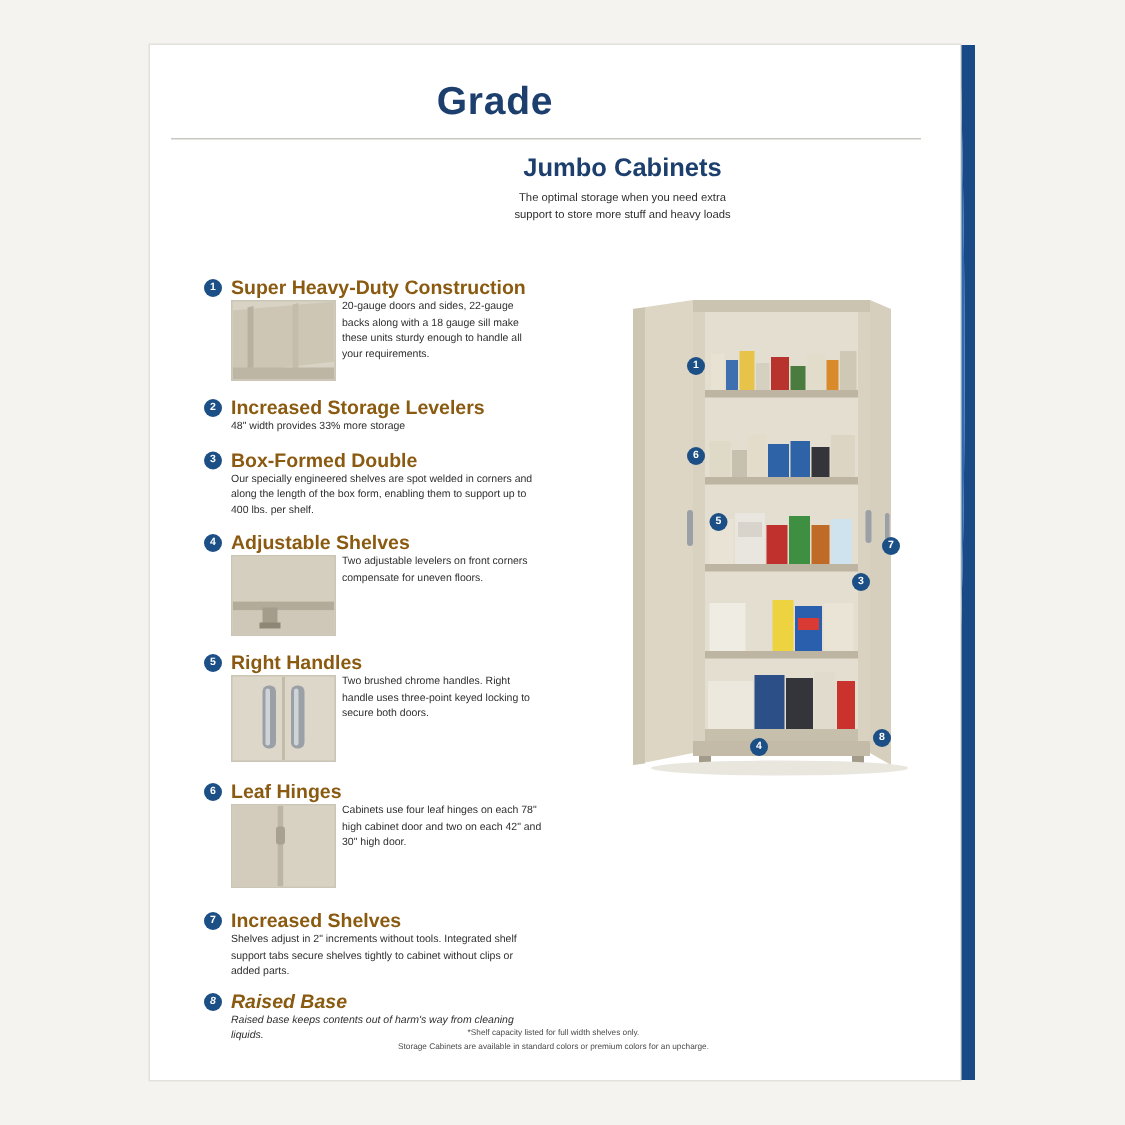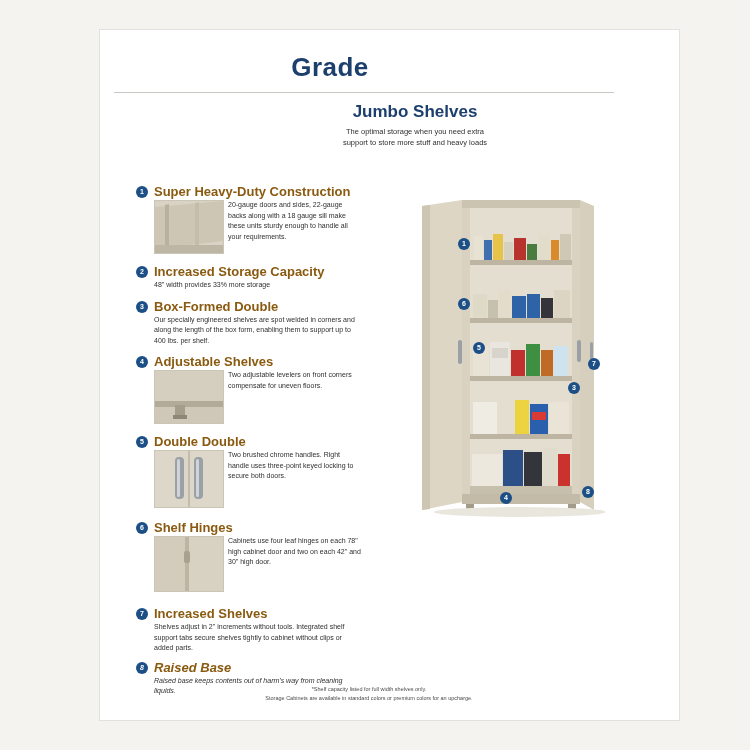--- a/index.html
+++ b/index.html
@@ -21,21 +21,20 @@
   }
   
   .sheet {
     position: absolute;
     left: 100px;
     top: 30px;
     width: 540px;
     height: 690px;
     background: #ffffff;
     box-shadow: 0 0 0 1px #e2e1dc;
-    padding-left: 39px;
   }
   
   .blue-band {
     position: absolute;
     left: 430px;
     top: 30px;
     width: 220px;
     height: 690px;
     overflow: hidden;
     pointer-events: none;
@@ -189,21 +188,21 @@
   </div>
 
   <div class="sheet">
 
     <div class="header">
       <div class="grade-title">Grade</div>
     </div>
     <div class="header-rule"></div>
 
     <div class="subhead">
-      <div class="t1">Jumbo Shelves</div>
+      <div class="t1">Jumbo Cabinets</div>
       <div class="t2">The optimal storage when you need extra</div>
       <div class="t2">support to store more stuff and heavy loads</div>
     </div>
 
     <div class="features">
 
       <div class="feature with-thumb">
         <div class="badge">1</div>
         <div class="f-title">Super Heavy-Duty Construction</div>
         <div class="thumb">
@@ -213,21 +212,21 @@
             <path d="M10,4 L14,3 L14,50 L10,51 Z" fill="#b9b1a0"></path>
             <path d="M40,2 L44,1 L44,46 L40,47 Z" fill="#c4bdab"></path>
             <rect x="0" y="44" width="68" height="8" fill="#bdb6a4"></rect>
           </svg>
         </div>
         <div class="f-body inset">20-gauge doors and sides, 22-gauge backs along with a 18 gauge sill make these units sturdy enough to handle all your requirements.</div>
       </div>
 
       <div class="feature" style="margin-top:10px;">
         <div class="badge">2</div>
-        <div class="f-title">Increased Storage Capacity</div>
+        <div class="f-title">Increased Storage Levelers</div>
         <div class="f-body">48" width provides 33% more storage</div>
       </div>
 
       <div class="feature" style="margin-top:10px;">
         <div class="badge">3</div>
         <div class="f-title">Box-Formed Double</div>
         <div class="f-body">Our specially engineered shelves are spot welded in corners and along the length of the box form, enabling them to support up to 400 lbs. per shelf.</div>
       </div>
 
       <div class="feature with-thumb" style="margin-top:10px;">
@@ -241,37 +240,37 @@
             <rect x="0" y="36" width="68" height="16" fill="#cfc8b8"></rect>
             <rect x="20" y="34" width="10" height="12" fill="#a59d8b"></rect>
             <rect x="18" y="44" width="14" height="4" fill="#8e8775"></rect>
           </svg>
         </div>
         <div class="f-body inset">Two adjustable levelers on front corners compensate for uneven floors.</div>
       </div>
 
       <div class="feature with-thumb" style="margin-top:10px;min-height:74px;">
         <div class="badge">5</div>
-        <div class="f-title">Double Double</div>
+        <div class="f-title">Right Handles</div>
         <div class="thumb" style="height:56px;">
           <svg width="68" height="56" viewBox="0 0 68 56">
             <rect width="68" height="56" fill="#ddd7c9"></rect>
             <rect x="33" y="0" width="2" height="56" fill="#c3bcab"></rect>
             <rect x="20" y="6" width="9" height="42" rx="4" fill="#9aa0a6"></rect>
             <rect x="22" y="8" width="3" height="38" rx="1.5" fill="#cfd4d8"></rect>
             <rect x="39" y="6" width="9" height="42" rx="4" fill="#9aa0a6"></rect>
             <rect x="41" y="8" width="3" height="38" rx="1.5" fill="#cfd4d8"></rect>
           </svg>
         </div>
         <div class="f-body inset">Two brushed chrome handles. Right handle uses three-point keyed locking to secure both doors.</div>
       </div>
 
       <div class="feature with-thumb" style="margin-top:12px;min-height:72px;">
         <div class="badge">6</div>
-        <div class="f-title">Shelf Hinges</div>
+        <div class="f-title">Leaf Hinges</div>
         <div class="thumb" style="height:54px;">
           <svg width="68" height="54" viewBox="0 0 68 54">
             <rect width="68" height="54" fill="#ded8ca"></rect>
             <rect x="0" y="0" width="30" height="54" fill="#d3ccbc"></rect>
             <rect x="30" y="0" width="4" height="54" fill="#bdb5a3"></rect>
             <rect x="34" y="0" width="34" height="54" fill="#d8d2c3"></rect>
             <rect x="29" y="14" width="6" height="12" rx="2" fill="#a9a190"></rect>
           </svg>
         </div>
         <div class="f-body inset">Cabinets use four leaf hinges on each 78" high cabinet door and two on each 42" and 30" high door.</div>

